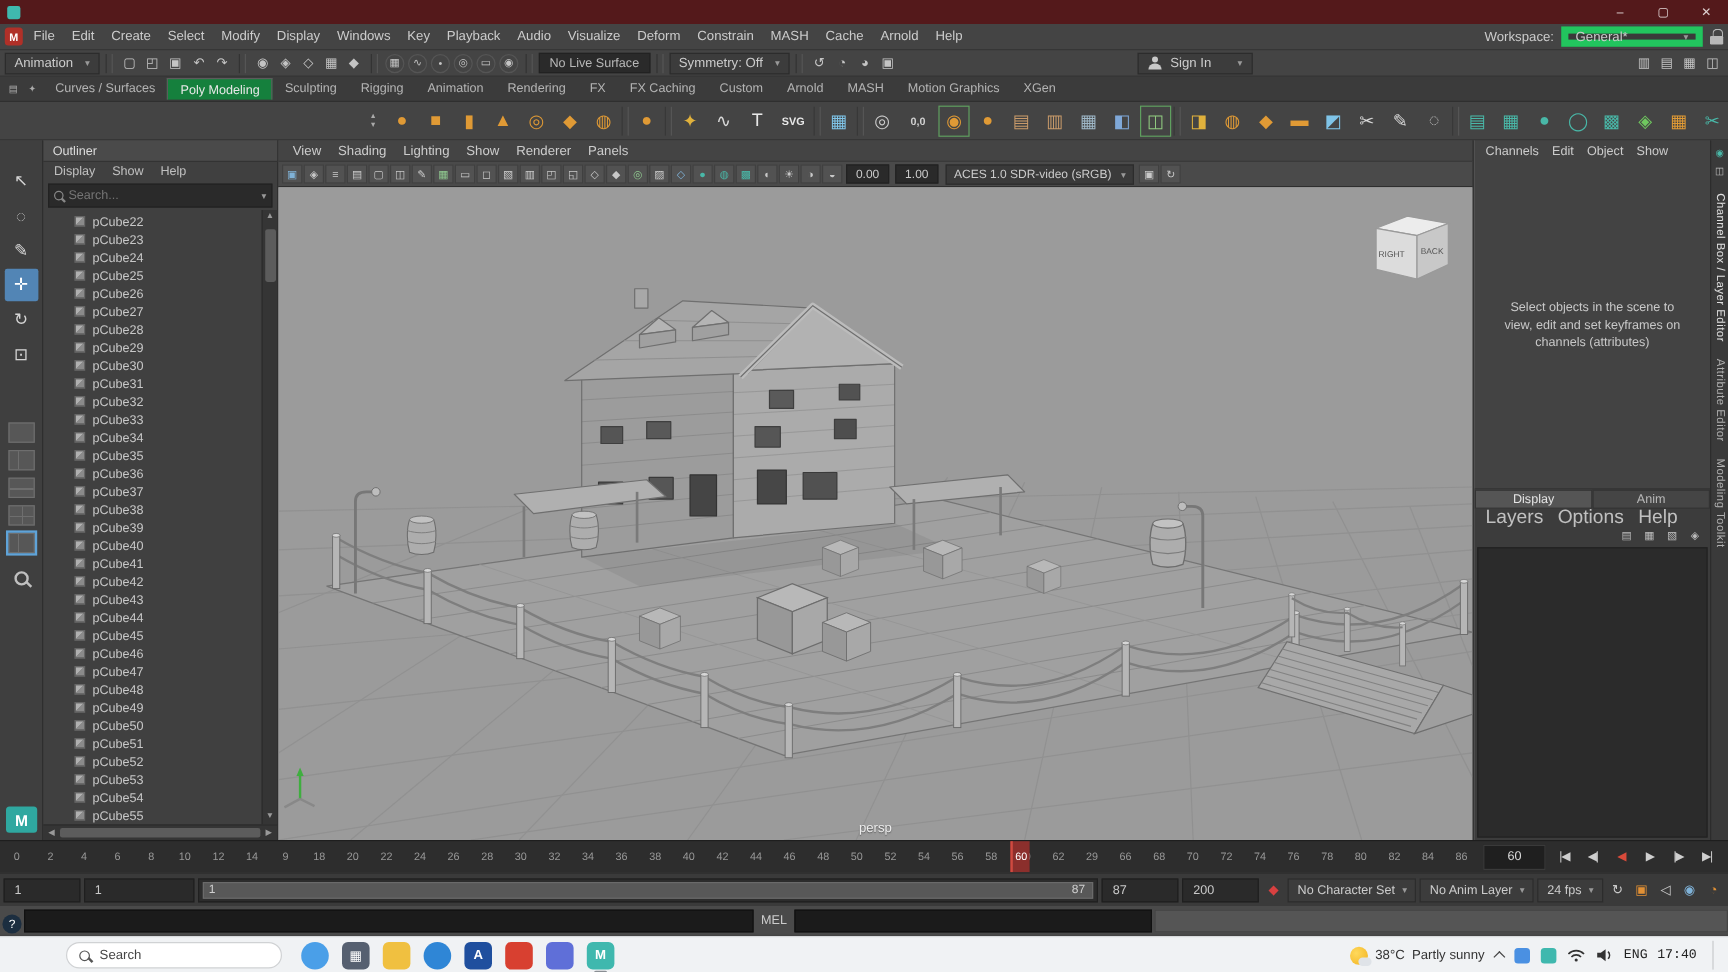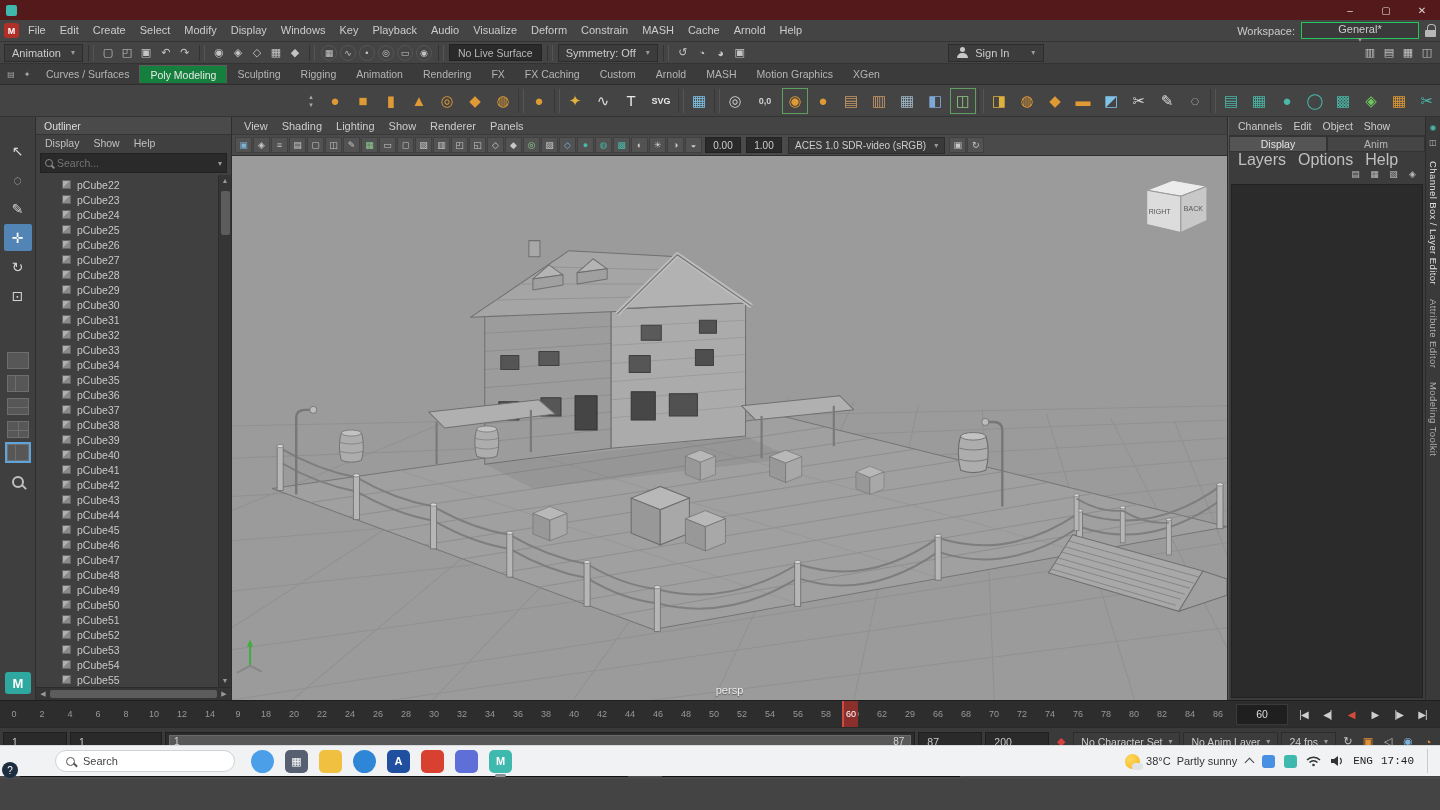--- a/index.html
+++ b/index.html
@@ -15,21 +15,21 @@
 #title-app-icon{width:11px;height:11px;background:#3fb8ae;border-radius:2px;flex:0 0 auto;}
 #titlebar .win-controls{margin-left:auto;display:flex;height:100%;}
 .win-btn{width:36px;display:flex;align-items:center;justify-content:center;color:#e0d4d4;font-size:10px;}
 
 
 #menubar{top:20px;height:22px;background:#444;border-bottom:1px solid #333;padding:0 4px;}
 #maya-logo{width:15px;height:15px;background:#b03028;border-radius:3px;color:#fff;font-size:9px;font-weight:bold;display:flex;align-items:center;justify-content:center;margin-right:2px;}
 .menu-items{display:flex;}
 .menu-item{padding:0 7px;color:#ccc;line-height:21px;}
 #workspace{margin-left:auto;display:flex;align-items:center;gap:6px;}
-.ws-drop{height:17px;min-width:118px;background:#3a3a3a;border:1px solid #22c55e;display:flex;align-items:center;justify-content:space-between;padding:0 6px;flex-direction:column;}
+.ws-drop{height:17px;min-width:118px;background:#3a3a3a;border:6px solid #22c55e;display:flex;align-items:center;justify-content:space-between;padding:0 6px;}
 .lock-icon{position:relative;width:11px;height:13px;display:inline-block;}
 .lock-icon::before{content:"";position:absolute;top:0;left:2px;width:7px;height:6px;border:1.5px solid #b8b8b8;border-bottom:none;border-radius:4px 4px 0 0;}
 .lock-icon::after{content:"";position:absolute;bottom:0;left:0;width:11px;height:7px;background:#b8b8b8;border-radius:1px;}
 
 
 #statusline{top:42px;height:22px;background:#444;border-bottom:1px solid #333;gap:2px;padding:0 4px;}
 .sl-drop{height:18px;background:#3c3c3c;border:1px solid #2c2c2c;display:flex;align-items:center;gap:10px;padding:0 7px;}
 .sl-sep{width:6px;height:16px;border-left:1px solid #333;border-right:1px solid #555;margin:0 3px;flex:0 0 auto;}
 .sl-group{display:flex;gap:1px;}
 .sl-icon{width:18px;height:18px;display:flex;align-items:center;justify-content:center;color:#c4c4c4;font-size:11px;}
@@ -146,21 +146,21 @@
 
 #commandline{top:755px;height:24px;background:#4a4a4a;gap:2px;padding:2px 0 2px 20px;}
 .cmd-input{height:19px;background:#1b1b1b;border:1px solid #111;}
 #cmd-left{width:608px;}
 #cmd-mel{width:30px;text-align:center;color:#ccc;font-size:10.5px;}
 #cmd-right{width:298px;}
 #helpline{flex:1;height:19px;background:#555;border:1px solid #444;}
 #help-circle{position:absolute;left:2px;top:762px;width:16px;height:16px;border-radius:50%;background:#1c2e40;color:#fff;font-size:10px;display:flex;align-items:center;justify-content:center;z-index:5;}
 
 
-#taskbar{top:745px;height:31px;background:#f0f2f4;border-top:1px solid #d8dadc;color:#222;padding:0 10px;gap:10px;}
+#taskbar{top:780px;height:31px;background:#f0f2f4;border-top:1px solid #d8dadc;color:#222;padding:0 10px;gap:10px;}
 #tb-search{margin-left:45px;width:180px;height:22px;background:#fff;border:1px solid #d0d2d4;border-radius:12px;display:flex;align-items:center;gap:8px;padding:0 10px;color:#444;font-size:11px;}
 .mag-dark{width:9px;height:9px;border:1.5px solid #555;border-radius:50%;position:relative;flex:0 0 auto;}
 .mag-dark::after{content:"";position:absolute;width:5px;height:1.5px;background:#555;transform:rotate(45deg);right:-4px;bottom:-1px;}
 #tb-apps{display:flex;gap:11px;margin-left:6px;}
 .tb-app{width:23px;height:23px;border-radius:5px;background:var(--c,#888);color:#fff;font-size:11px;font-weight:bold;display:flex;align-items:center;justify-content:center;position:relative;}
 .tb-app.round{border-radius:50%;}
 .tb-app.active::after{content:"";position:absolute;bottom:-4px;left:6px;right:6px;height:3px;border-radius:2px;background:#8a8f94;}
 #tb-right{margin-left:auto;display:flex;align-items:center;gap:9px;}
 #weather{display:flex;align-items:center;gap:6px;font-size:11px;color:#333;}
 .weather-icon{width:15px;height:15px;border-radius:50%;background:radial-gradient(circle at 35% 35%,#ffd95c,#f2b21f);position:relative;}
@@ -758,20 +758,21 @@
     </div>
 
     <div id="channelbox">
       <div id="cb-menus">
 
       <span>Channels</span>
           <span>Edit</span>
           <span>Object</span>
           <span>Show</span>
         </div>
+      <div id="cb-empty">Select objects in the scene to view, edit and set keyframes on channels (attributes)</div>
       <div id="layer-editor">
         <div id="le-tabs">
 
         <span class="le-tab active">Display</span>
             <span class="le-tab">Anim</span>
           </div>
         <div id="le-menus">
 
         <span>Layers</span>
             <span>Options</span>

